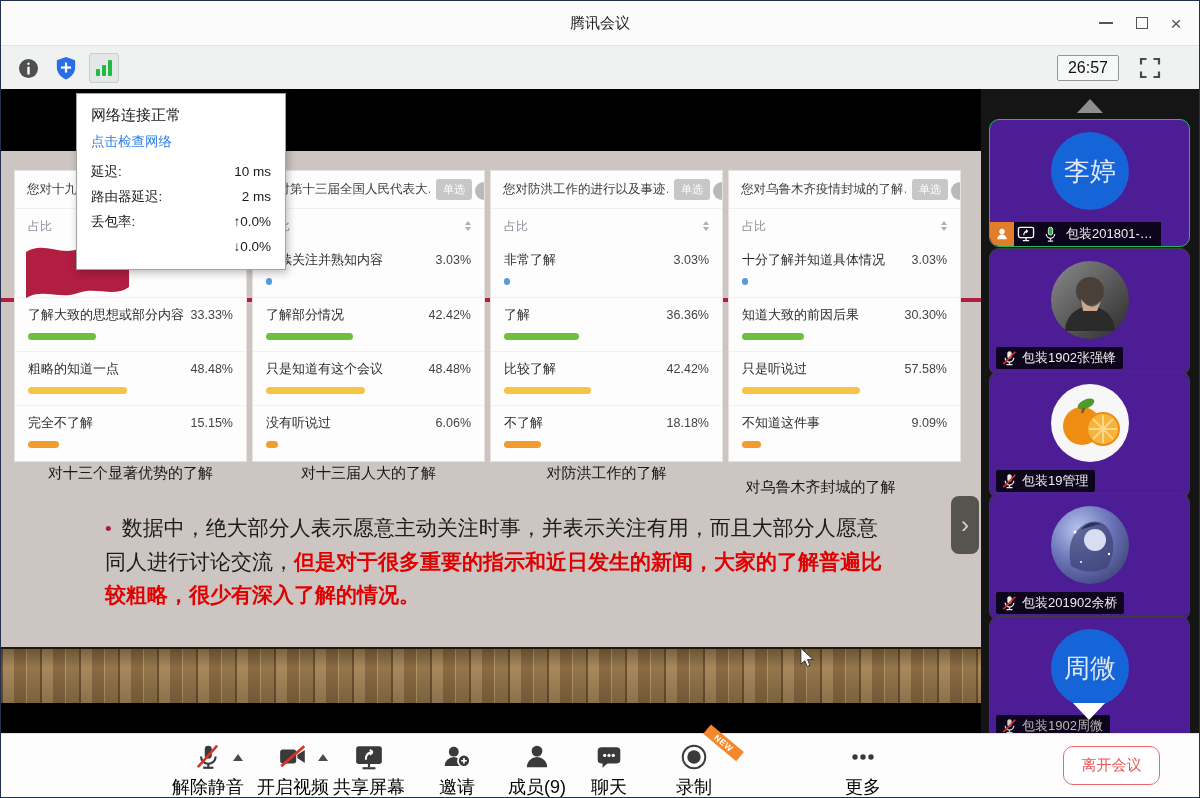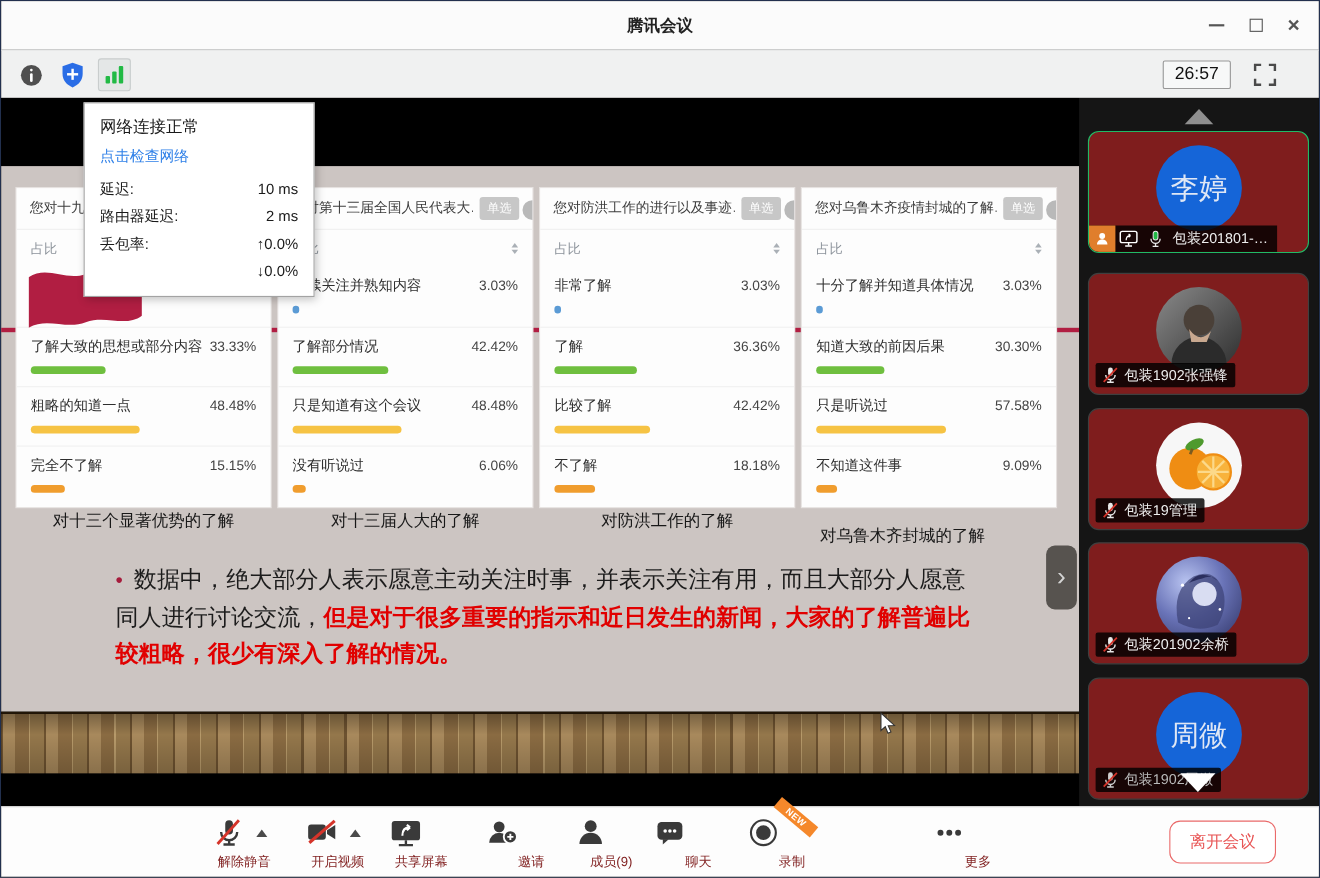--- a/index.html
+++ b/index.html
@@ -1,21 +1,21 @@
 <!DOCTYPE html>
 <html><head>
 <meta charset="utf-8">
 <style>
   * { margin:0; padding:0; box-sizing:border-box; }
   html,body { width:1200px; height:798px; }
   body { font-family:"Liberation Sans","DejaVu Sans",sans-serif; }
   .window { position:relative; width:1200px; height:798px; overflow:hidden; background:#000; border:1px solid #22304e; }
 
   
-  .titlebar { position:absolute; left:0; top:0; width:100%; height:44px; background:#fbfbfb;font-weight:bold; }
+  .titlebar { position:absolute; left:0; top:0; width:100%; height:44px; background:#fbfbfb; }
   .title { position:absolute; left:0; right:0; top:13px; text-align:center; font-size:15px; color:#222; }
   .winctl { position:absolute; top:0; height:44px; width:34px; display:flex; align-items:center; justify-content:center; color:#555; cursor:default; }
   .ctl-min { right:76px; } .ctl-max { right:40px; } .ctl-close { right:6px; }
   .min-glyph { width:14px; height:2px; background:#555; }
   .max-glyph { width:12px; height:12px; border:1.6px solid #555; }
   .close-glyph { font-size:19px; line-height:1; color:#555; }
 
   
   .toolbar2 { position:absolute; left:0; top:44px; width:100%; height:44px; background:#f0f1f1; border-top:1px solid #e3e3e3; }
   .tb2-icon { position:absolute; top:7px; width:30px; height:30px; display:flex; align-items:center; justify-content:center; }
@@ -73,41 +73,41 @@
   
   .net-tooltip { position:absolute; left:75px; top:92px; width:210px; background:#fff; border:1px solid #a3a3a3; box-shadow:2px 3px 8px rgba(0,0,0,.25); z-index:60; padding:10px 14px 10px; }
   .net-title { font-size:15px; color:#1a1a1a; padding:2px 0 6px; }
   .net-link { font-size:13.5px; color:#2f80e8; padding:2px 0 8px; cursor:pointer; }
   .net-row { display:flex; justify-content:space-between; font-size:13.5px; color:#1a1a1a; line-height:25px; }
 
   
   .sidebar { position:absolute; left:980px; top:88px; width:220px; height:644px; background:#151515; }
   .scroll-up { position:absolute; left:96px; top:10px; width:0; height:0; border-left:13px solid transparent; border-right:13px solid transparent; border-bottom:14px solid #8f8f8f; }
   .scroll-down { position:absolute; left:92px; top:614px; width:0; height:0; border-left:16px solid transparent; border-right:16px solid transparent; border-top:17px solid #ffffff; z-index:12; }
-  .tile { position:absolute; left:8px; width:201px; height:111px; background:#7f1d1d; border:1px solid #3f3f3f; border-radius:10px; overflow:hidden;text-align:right; }
+  .tile { position:absolute; left:8px; width:201px; height:128px; background:#4c1d95; border:1px solid #3f3f3f; border-radius:10px; overflow:hidden;text-align:right; }
   .tile-active { border:1px solid #21ba66; }
   .t1 { top:30px; } .t2 { top:159px; } .t3 { top:282px;padding-left:28px; } .t4 { top:404px; } .t5 { top:527px; }
   .avatar { position:absolute; left:61px; top:12px; width:78px; height:78px; border-radius:50%; display:flex; align-items:center; justify-content:center; }
   .avatar-blue { background:#1565d8; color:#dfe7f5; font-size:26px; }
   .avatar-photo-man { background:linear-gradient(135deg,#8a8a8a,#2c2c2c); }
   .avatar-photo-anime { background:radial-gradient(circle at 35% 30%,#b8c3f0,#6a74b8 45%,#2c3060); }
   .avatar-fruit { background:#f7f7f7; }
   .name-strip { position:absolute; left:6px; bottom:6px; height:22px; display:flex; align-items:center; background:rgba(0,0,0,.82); padding:0 7px 0 4px; gap:4px; border-radius:2px; }
   .name-text { font-size:13px; color:#ededed; white-space:nowrap; }
   .t1 .name-strip { left:0; bottom:0; height:24px; padding:0 8px 0 0; border-radius:0; gap:0; }
   .host-box { width:24px; height:24px; background:#e07e2c; display:flex; align-items:center; justify-content:center; flex:none; }
   .strip-ic { width:24px; height:24px; display:flex; align-items:center; justify-content:center; flex:none; }
   .t1 .name-text { margin-left:4px; }
   .t5 .name-text { color:#b9b9b9; }
 
   
   .bottombar { position:absolute; left:0; top:732px; width:1200px; height:66px; background:#fdfdfd; border-top:1px solid #e2e2e2; }
   .tb-item { position:absolute; top:7px; width:76px; text-align:center; cursor:pointer; }
   .tb-icon { height:32px; display:flex; align-items:center; justify-content:center; }
-  .tb-label { font-size:12px; color:#7f1d1d; margin-top:2px;text-align:right; }
+  .tb-label { font-size:18px; color:#000000; margin-top:2px; }
   .tb-caret { position:absolute; top:20px; width:0; height:0; border-left:5px solid transparent; border-right:5px solid transparent; border-bottom:7px solid #4a4a4a; cursor:pointer; }
   .it-mute { left:169px; } .caret-mic { left:232px; }
   .it-video { left:254px; } .caret-video { left:317px; }
   .it-share { left:330px; }
   .it-invite { left:418px; }
   .it-members { left:498px; }
   .it-chat { left:570px; }
   .it-record { left:655px; }
   .it-emoji { left:740px; }
   .it-more { left:824px; }

